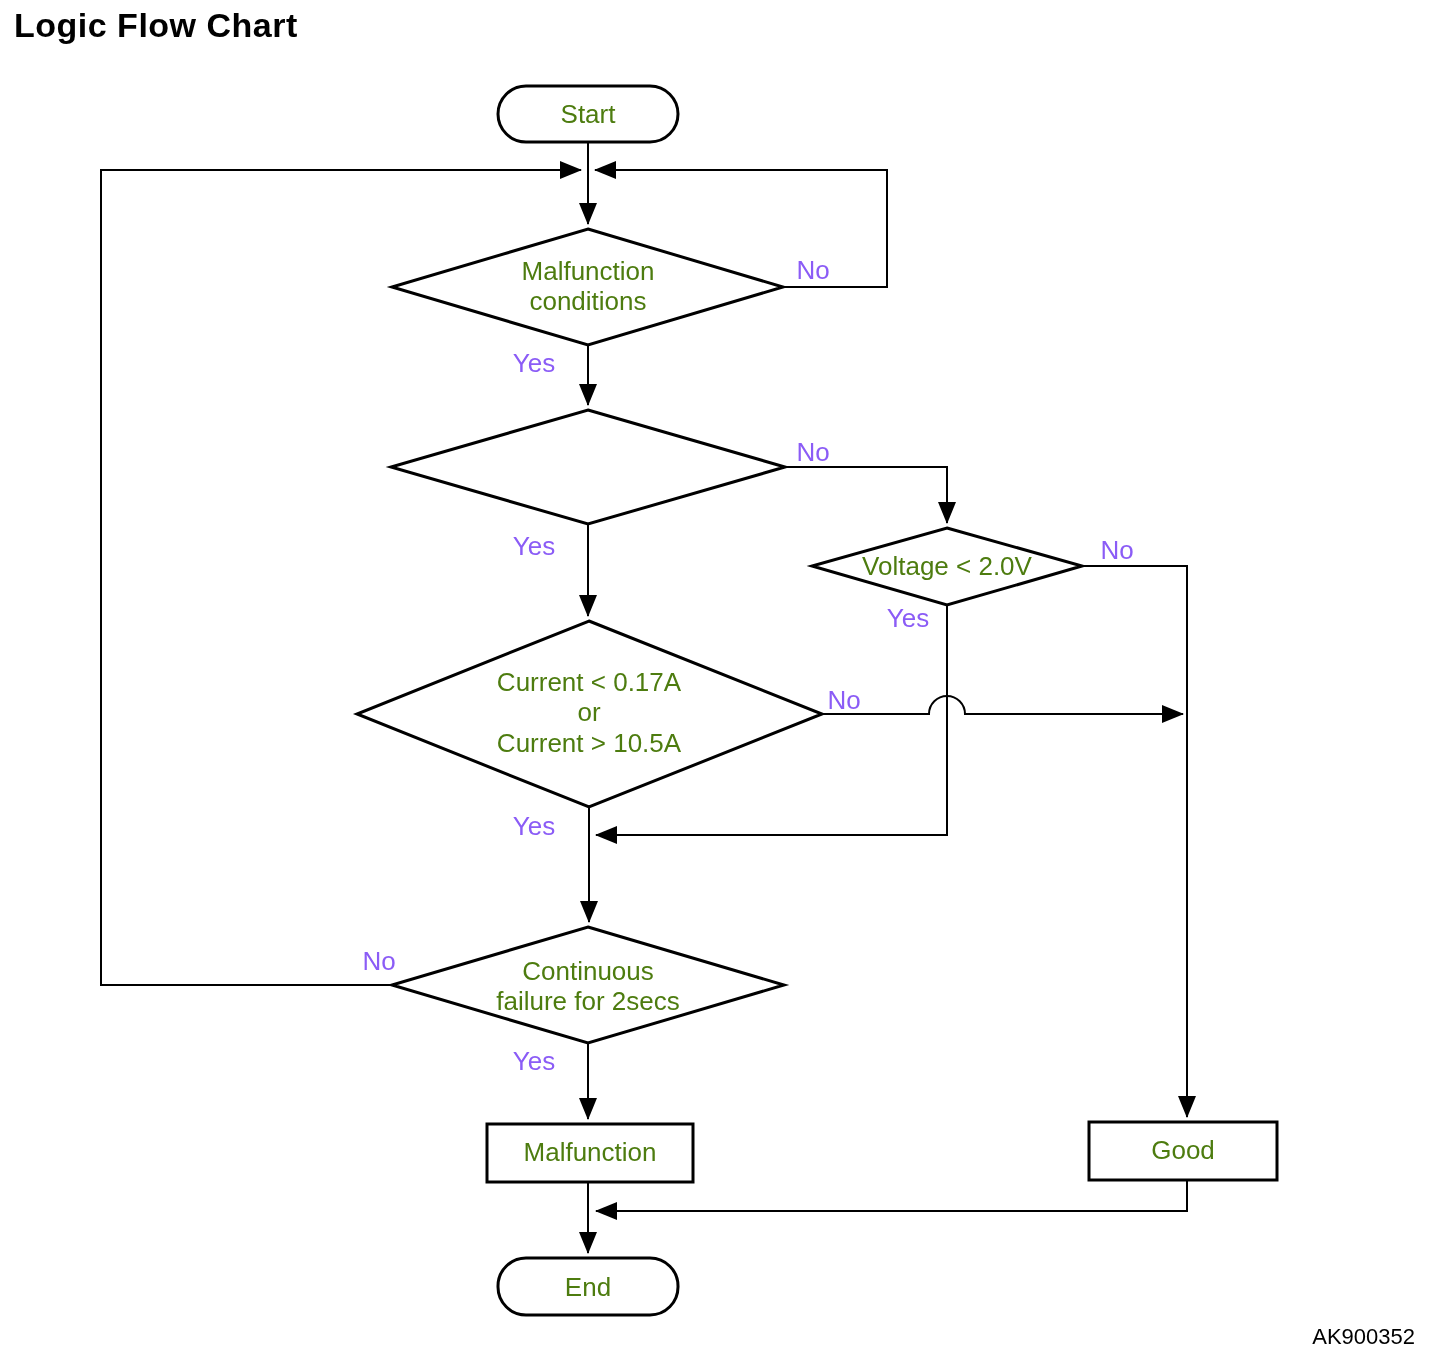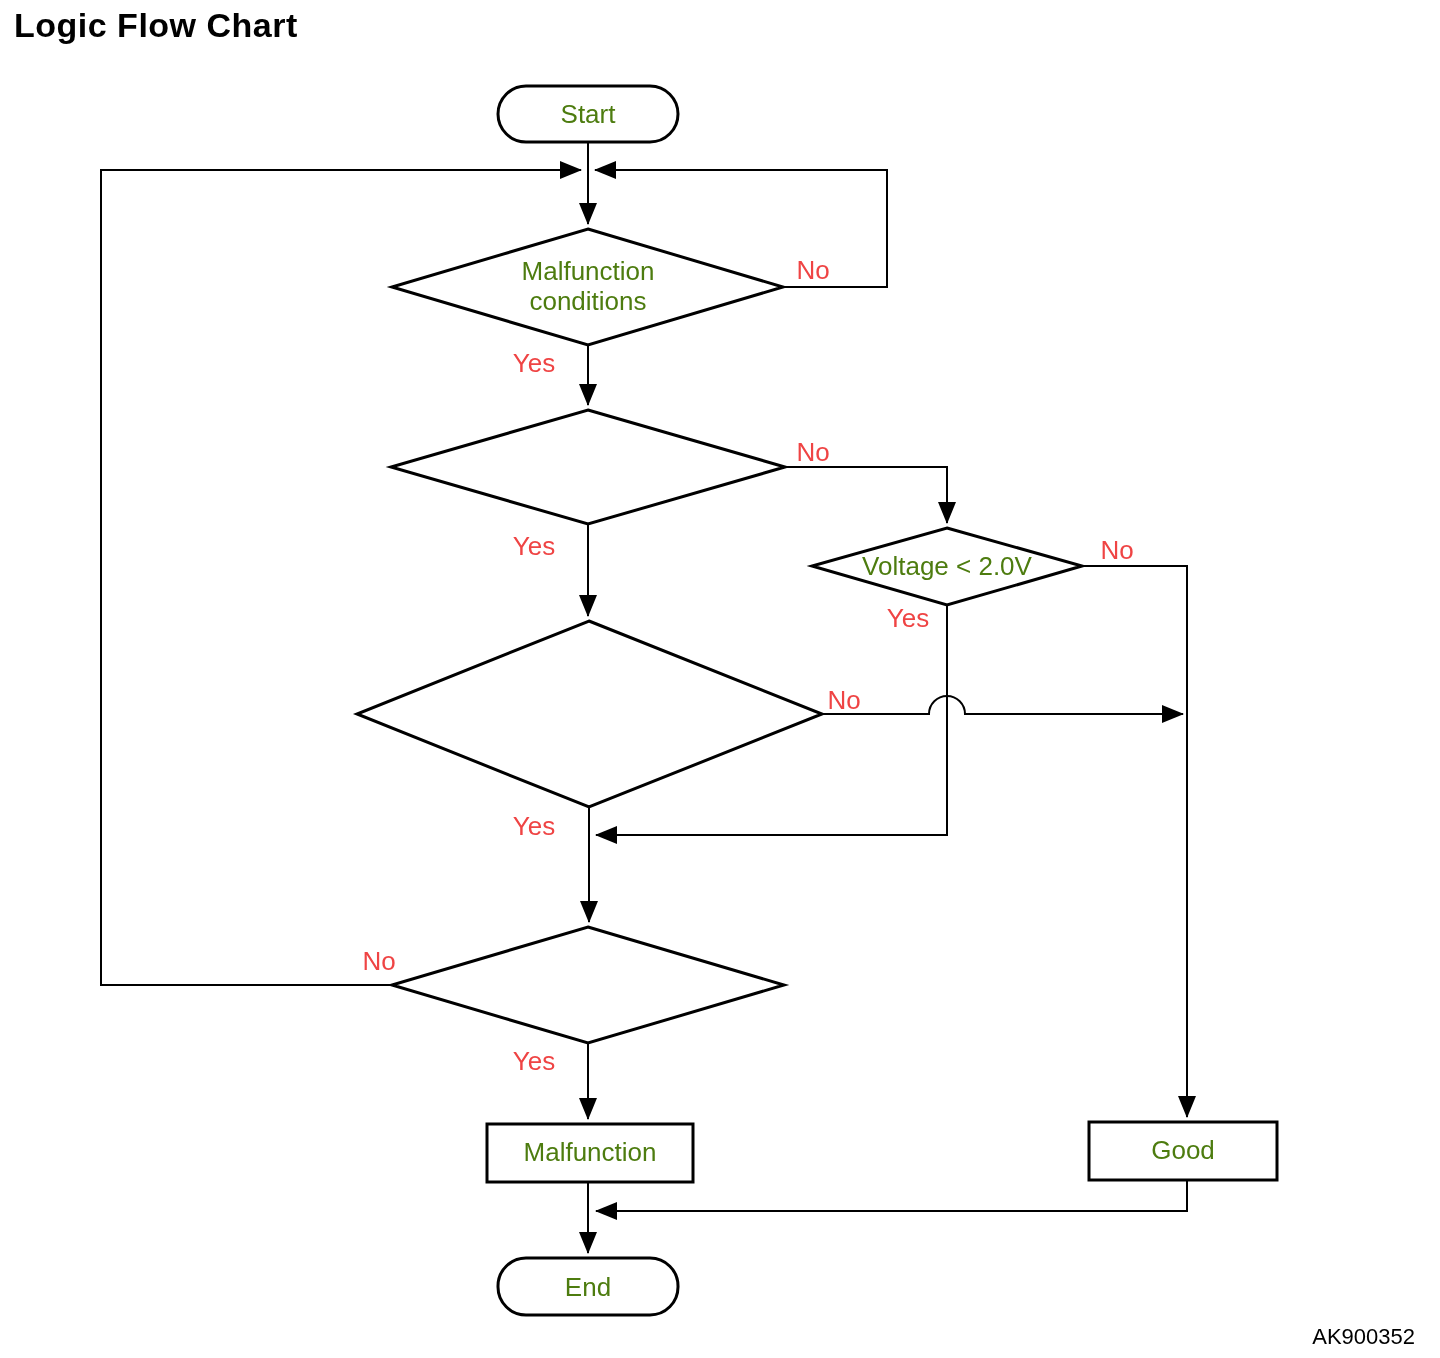--- a/index.html
+++ b/index.html
@@ -31,21 +31,21 @@
     line-height: 1.17;
     text-align: center;
     white-space: pre-line;
     color: #4d7c0f;
   }
   .edge-lbl {
     position: absolute;
     transform: translate(-50%, -50%);
     font-size: 26px;
     white-space: nowrap;
-    color: #ef4444;
+    color: #8b5cf6;
   }
   .figure-code {
     position: absolute;
     right: 25px;
     top: 1324px;
     font-size: 22px;
     font-weight: normal;
     white-space: nowrap;
   }
 </style>
@@ -85,20 +85,25 @@
     <polygon class="shape" points="588,927 784,985 588,1043 392,985"></polygon>
     <rect class="shape" x="487" y="1124" width="206" height="58"></rect>
     <rect class="shape" x="1089" y="1122" width="188" height="58"></rect>
     <rect class="shape" x="498" y="1258" width="180" height="57" rx="28" ry="28"></rect>
   </svg>
 
   <div class="lbl" style="left:588px; top:114px;">Start</div>
   <div class="lbl" style="left:588px; top:286px;">Malfunction
 conditions</div>
   <div class="lbl" style="left:947px; top:566px;">Voltage &lt; 2.0V</div>
+  <div class="lbl" style="left:589px; top:713px;">Current &lt; 0.17A
+or
+Current &gt; 10.5A</div>
+  <div class="lbl" style="left:588px; top:986px;">Continuous
+failure for 2secs</div>
   <div class="lbl" style="left:590px; top:1152px;">Malfunction</div>
   <div class="lbl" style="left:1183px; top:1150px;">Good</div>
   <div class="lbl" style="left:588px; top:1287px;">End</div>
 
   <div class="edge-lbl" style="left:534px; top:363px;">Yes</div>
   <div class="edge-lbl" style="left:813px; top:270px;">No</div>
   <div class="edge-lbl" style="left:534px; top:546px;">Yes</div>
   <div class="edge-lbl" style="left:813px; top:452px;">No</div>
   <div class="edge-lbl" style="left:908px; top:618px;">Yes</div>
   <div class="edge-lbl" style="left:1117px; top:550px;">No</div>

